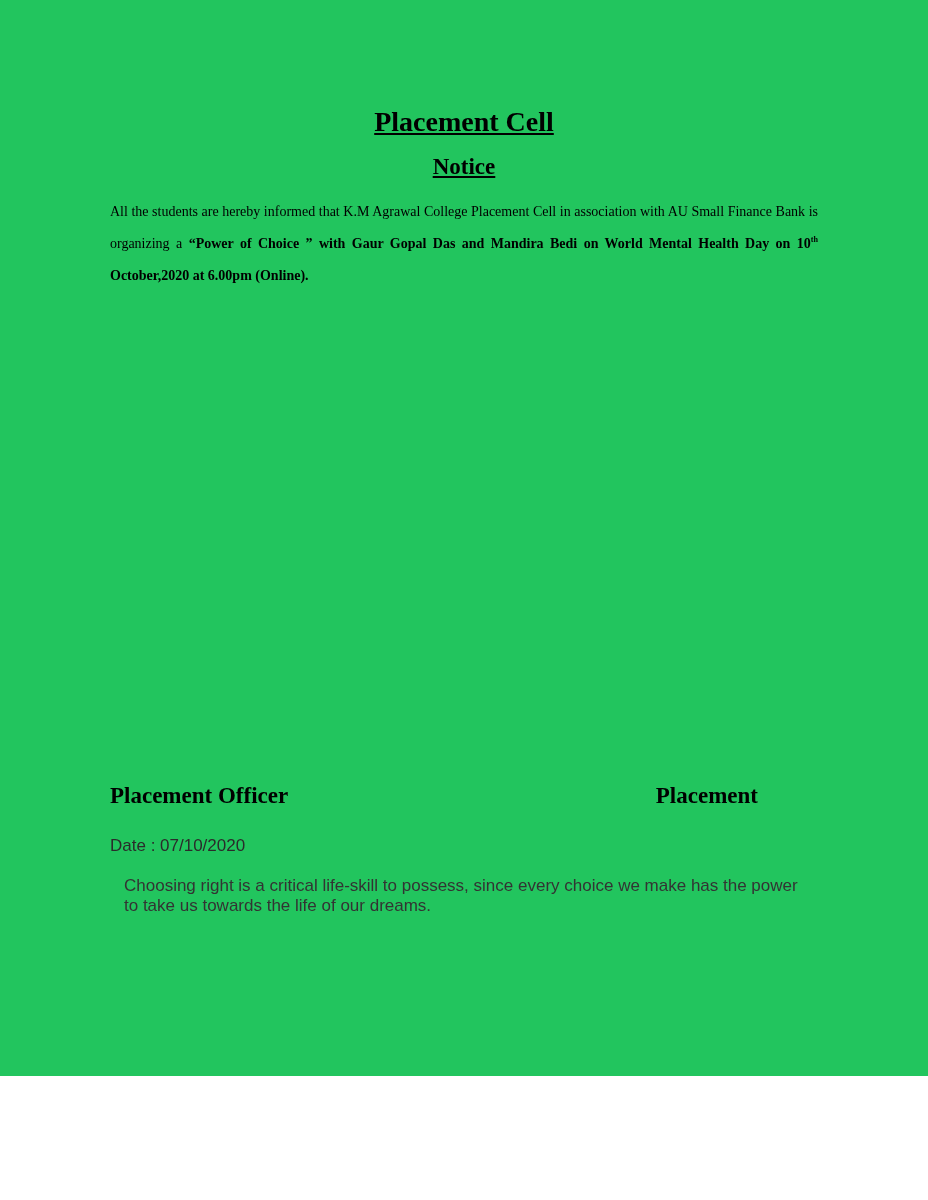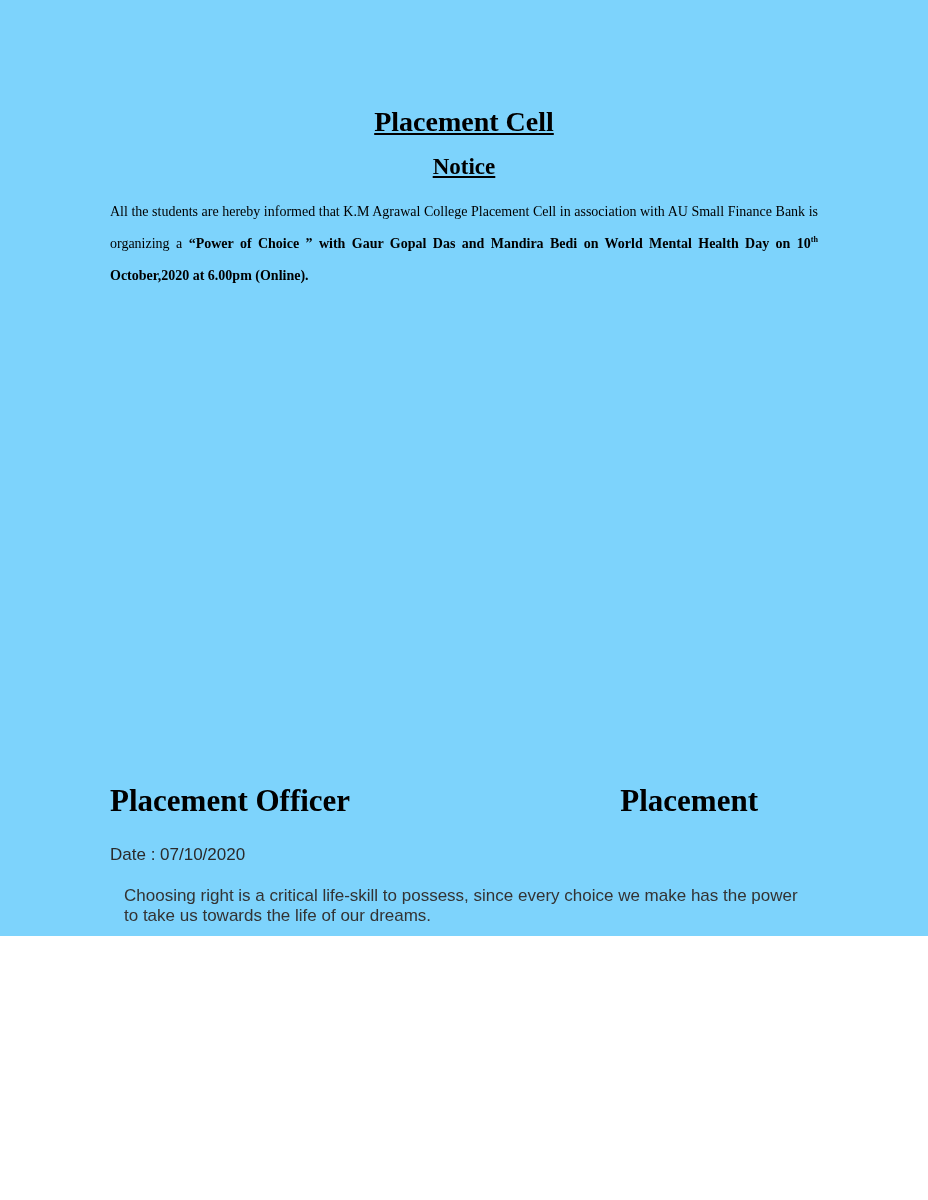--- a/index.html
+++ b/index.html
@@ -3,22 +3,22 @@
 <meta charset="utf-8">
 <style>
   html, body {
     margin: 0;
     padding: 0;
     background: #ffffff;
   }
   .page {
     position: relative;
     width: 928px;
-    height: 936px;
-    background: #7dd3fc;
+    height: 1076px;
+    background: #22c55e;
     box-sizing: border-box;
     padding: 105px 110px 0 110px;
     font-family: "Liberation Serif", serif;
     color: #000000;
     overflow: hidden;
   }
   .doc-title {
     margin: 0;
     text-align: center;
     font-size: 28px;
@@ -51,21 +51,21 @@
   .body-par sup {
     font-size: 0.58em;
     line-height: 0;
     vertical-align: super;
   }
   .signature-row {
     display: flex;
     justify-content: space-between;
     align-items: baseline;
     margin-top: 490px;
-    font-size: 31px;
+    font-size: 23px;
     font-weight: bold;
     line-height: 1.2;
   }
   .signature-right {
     margin-right: 60px;
   }
   .sign-date {
     margin-top: 26px;
     font-family: "Liberation Sans", sans-serif;
     font-size: 17px;

